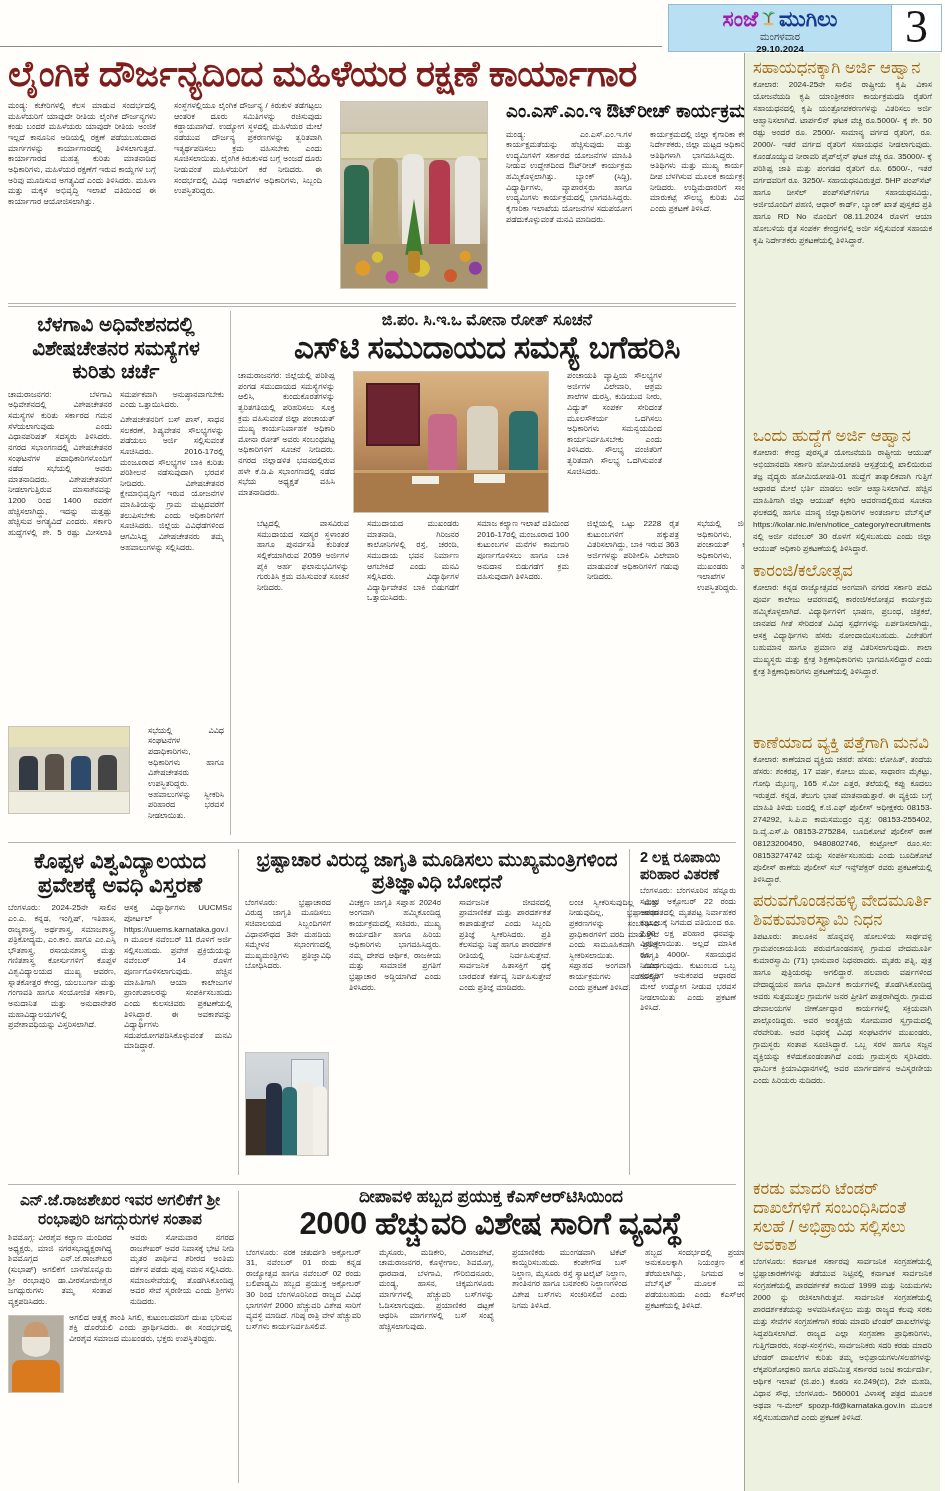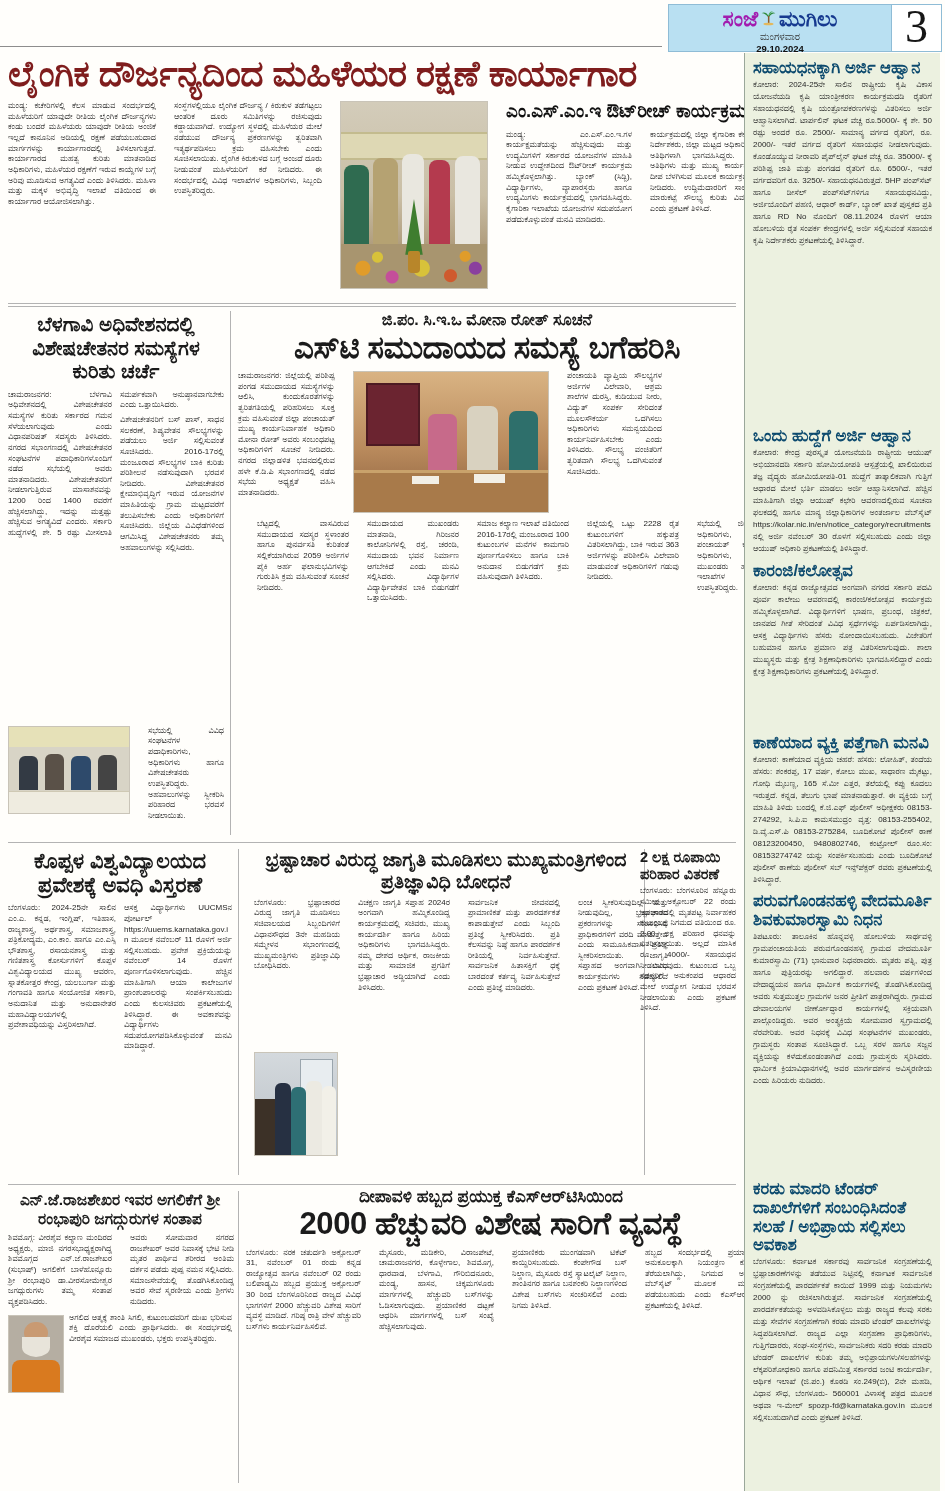--- a/index.html
+++ b/index.html
@@ -37,36 +37,36 @@
   .cols2{column-count:2;column-gap:8px;}
   #st{position:absolute;left:230px;top:4px;width:498px;}
   .st-kicker{font-size:16px;font-weight:700;text-align:center;line-height:1.1;}
   .st-head{font-size:31px;font-weight:700;text-align:center;line-height:1.08;letter-spacing:-0.4px;margin:2px 0 7px;}
   .colw{flex:none;}
 
   
   #row3{position:absolute;left:8px;top:842px;width:728px;height:338px;border-top:1px solid #b3b3b3;}
   #koppal{position:absolute;left:0;top:6px;width:224px;height:326px;padding-right:6px;border-right:1px solid #b3b3b3;}
   .kop-head{font-size:21px;font-weight:700;text-align:center;line-height:1.15;margin-bottom:6px;}
-  #pledge{position:absolute;left:246px;top:6px;width:384px;height:326px;padding-right:6px;border-right:1px solid #b3b3b3;}
+  #pledge{position:absolute;left:237px;top:6px;width:384px;height:326px;border-right:1px solid #b3b3b3;}
   .pl-head{font-size:19px;font-weight:700;text-align:center;line-height:1.15;margin-bottom:5px;}
   #relief{position:absolute;left:632px;top:6px;width:96px;}
   .rel-head{font-size:14.5px;font-weight:700;line-height:1.15;margin-bottom:4px;}
 
   
   #row4{position:absolute;left:8px;top:1184px;width:728px;height:302px;border-top:1px solid #b3b3b3;}
   #santapa{position:absolute;left:0;top:6px;width:224px;height:292px;padding-right:6px;border-right:1px solid #b3b3b3;}
   .san-head{font-size:15.5px;font-weight:700;text-align:center;line-height:1.2;margin-bottom:5px;}
   #ksrtc{position:absolute;left:238px;top:2px;width:490px;}
   .ks-kicker{font-size:17px;font-weight:700;text-align:center;}
   .ks-head{font-size:31px;font-weight:700;text-align:center;line-height:1.05;letter-spacing:-0.4px;margin:1px 0 7px;}
 
   
   #rail{position:absolute;left:744px;top:53px;width:196px;height:1438px;background:#ecf1e0;border-left:1px solid #9aa79a;box-sizing:border-box;padding:5px 8px;}
-  .n-title{font-size:16.5px;font-weight:700;line-height:1.14;color:#0c4a6e;margin-bottom:2px;}
+  .n-title{font-size:16.5px;font-weight:400;line-height:1.14;color:#a16207;margin-bottom:2px;}
   .n-body{font-size:8px;line-height:1.5;text-align:justify;color:#262626;word-break:break-word;}
   .notice{overflow:hidden;}
 
   
   .lamp{width:146px;height:186px;background:linear-gradient(180deg,#d3ccba 0%,#cabfa6 50%,#b3a182 74%,#8f7c5c 100%);}
   .meet{width:194px;height:140px;background:linear-gradient(180deg,#d9b383 0%,#b98a5c 55%,#8a5f3e 100%);}
   .bel{width:120px;height:86px;background:#d8d4c6;}
   .pled{width:82px;height:102px;background:linear-gradient(180deg,#d4d9dd,#b9c0c6);}
   .seer{width:54px;height:76px;background:#b5aea2;display:inline-block;float:left;margin:2px 5px 0 0;}
 </style>

